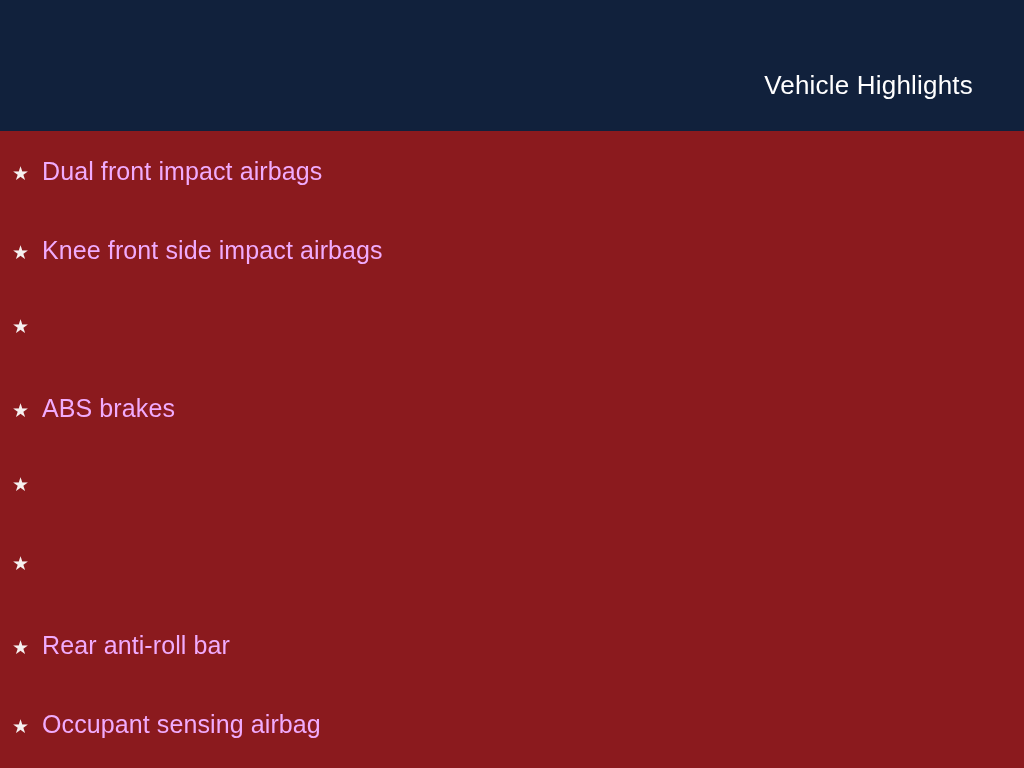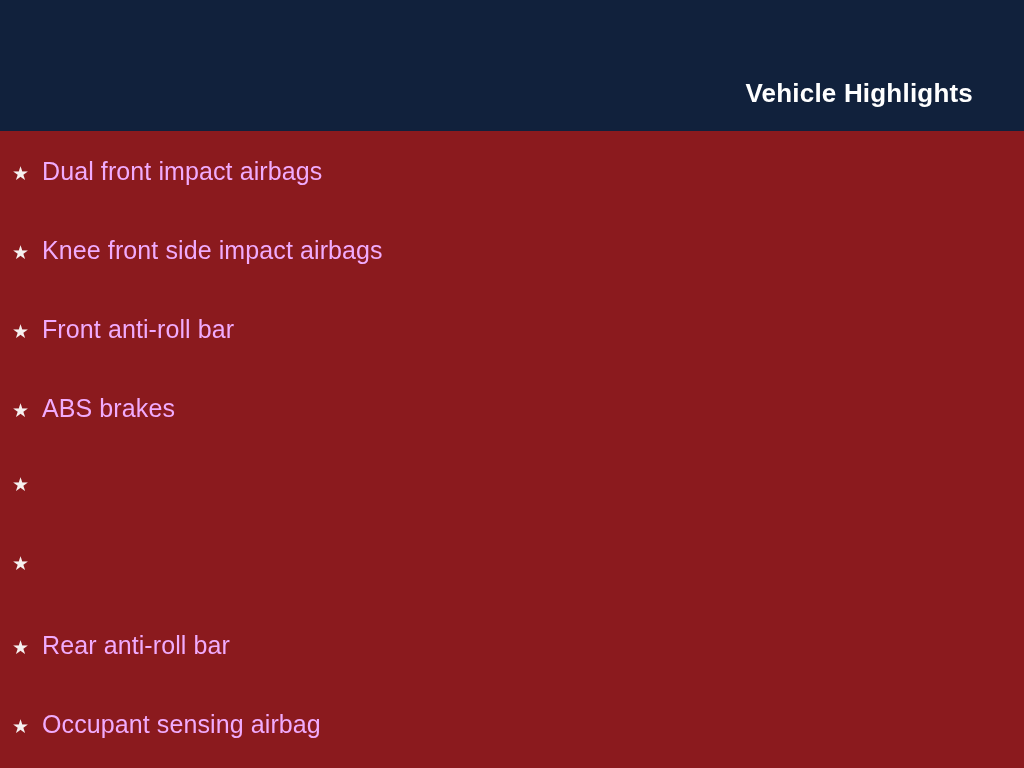--- a/index.html
+++ b/index.html
@@ -31,28 +31,28 @@
     top: 0;
     width: 1024px;
     height: 131px;
     background: #11213c;
     box-sizing: border-box;
   }
 
   .header-title {
     position: absolute;
     right: 51px;
-    top: 12px;
+    top: 4px;
     height: 161px;
     display: flex;
     align-items: center;
     justify-content: flex-end;
     color: #ffffff;
     font-size: 26px;
-    font-weight: bold;
+    font-weight: normal;
     letter-spacing: 0.2px;
     white-space: nowrap;
     line-height: 1;
   }
 
   
   .body-area {
     position: absolute;
     left: 0;
     top: 131px;
@@ -126,21 +126,20 @@
         <span class="highlight-label">Dual front impact airbags</span>
       </li>
 
       <li class="highlight-item">
         <span class="star-icon">★</span>
         <span class="highlight-label">Knee front side impact airbags</span>
       </li>
 
       <li class="highlight-item">
         <span class="star-icon">★</span>
-        <span class="highlight-label">Front anti-roll bar</span>
       </li>
 
       <li class="highlight-item">
         <span class="star-icon">★</span>
         <span class="highlight-label">ABS brakes</span>
       </li>
 
       <li class="highlight-item">
         <span class="star-icon">★</span>
       </li>

